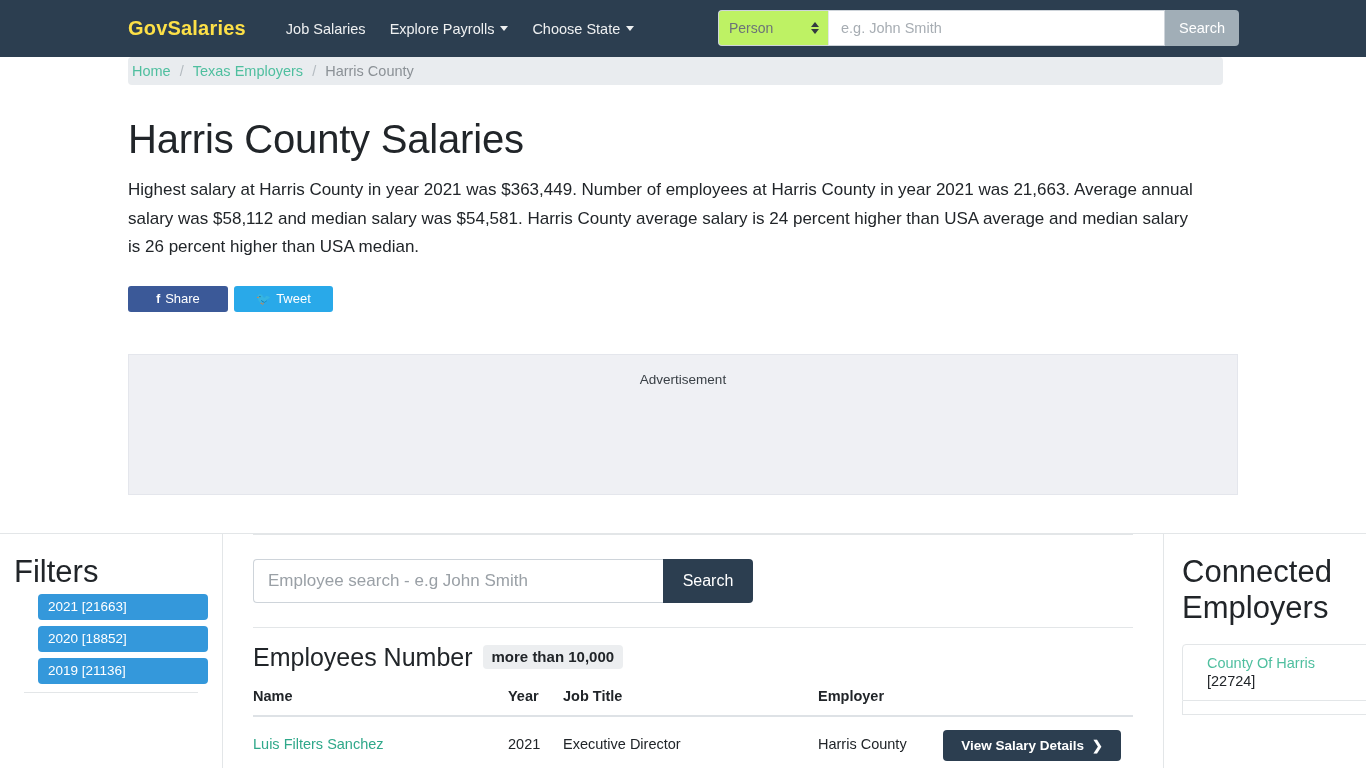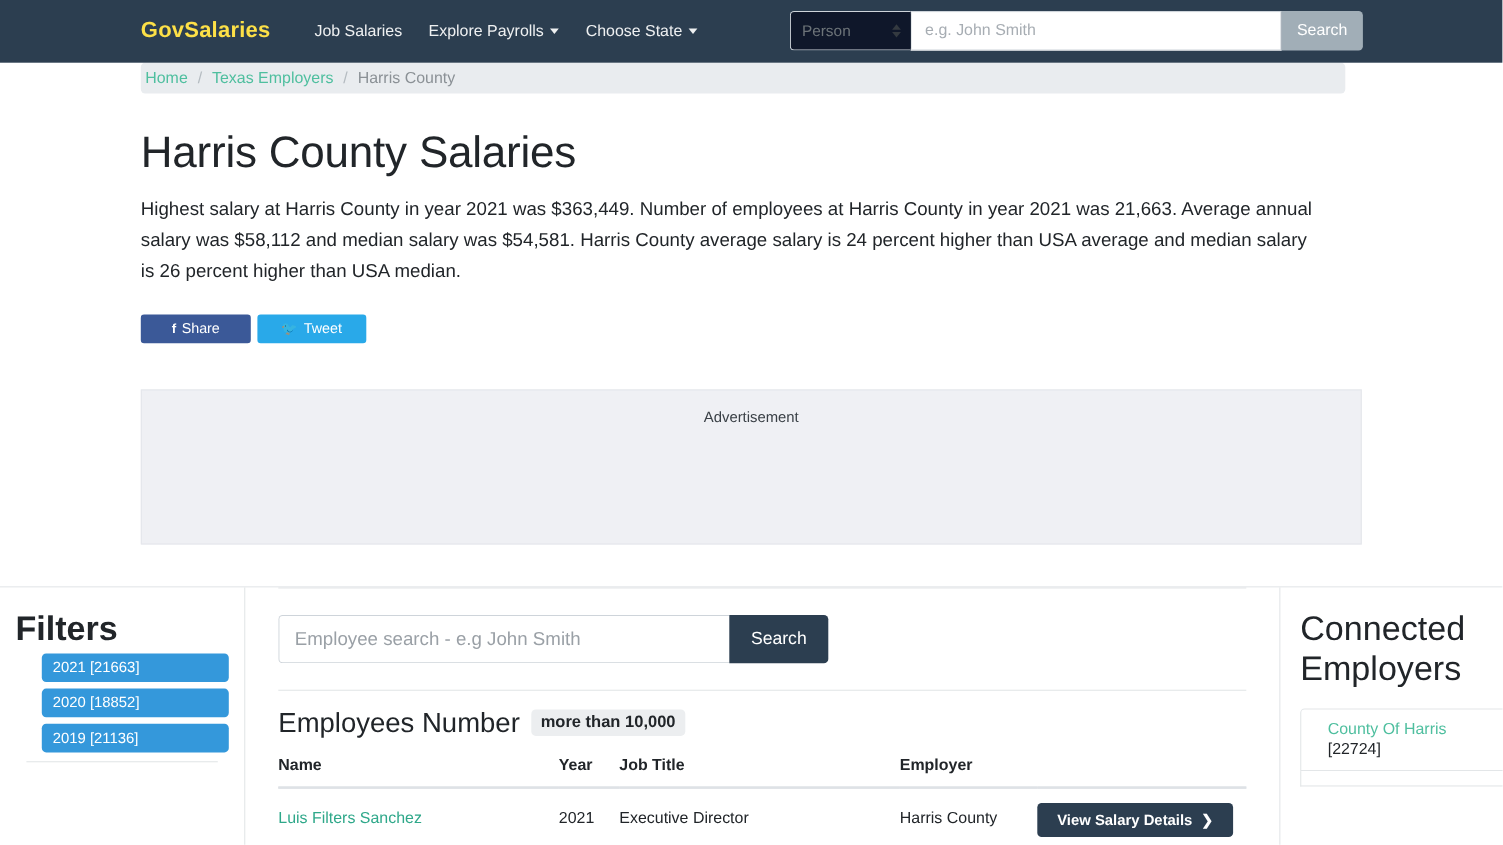--- a/index.html
+++ b/index.html
@@ -57,21 +57,21 @@
     align-items: stretch;
     height: 36px;
     width: 521px;
   }
   .sel-wrap { position: relative; width: 110px; }
   .nav-select {
     width: 100%; height: 100%;
     border: 1px solid #ced4da;
     border-right: 0;
     border-radius: 4px 0 0 4px;
-    background: #0f172a;
+    background: #bef264;
     color: #6c7378;
     font-size: 14px;
     font-family: "Liberation Sans", sans-serif;
     padding: 0 24px 0 10px;
     appearance: none;
     -webkit-appearance: none;
     outline: none;
   }
   .sel-arrows {
     position: absolute; right: 9px; top: 50%;
@@ -197,21 +197,21 @@
     padding: 0 30px 0 30px;
   }
   .col-right {
     width: 228px;
     border-left: 1px solid #e3e6e8;
     padding: 20px 16px 0 18px;
   }
 
   h2.filters-title {
     font-size: 31px;
-    font-weight: 700;
+    font-weight: 400;
     margin: 0 0 4px 0;
     color: #212529;
   }
   .year-label { font-size: 21px; font-weight: 400; color: #212529; margin: 0 0 7px 0; }
   .year-list { padding-left: 24px; }
   .year-btn {
     display: block;
     width: 170px;
     height: 26px;
     background: #3498db;

